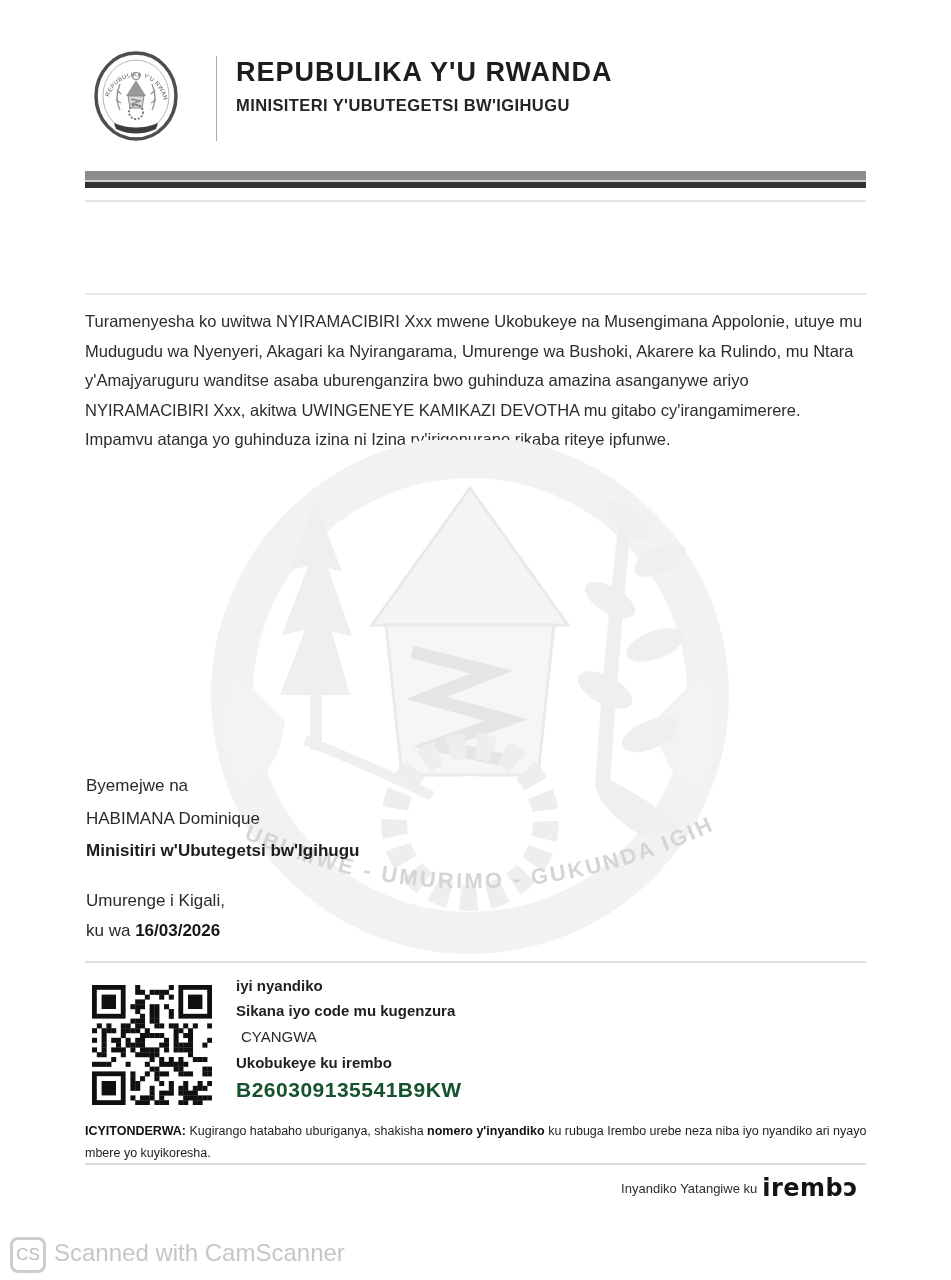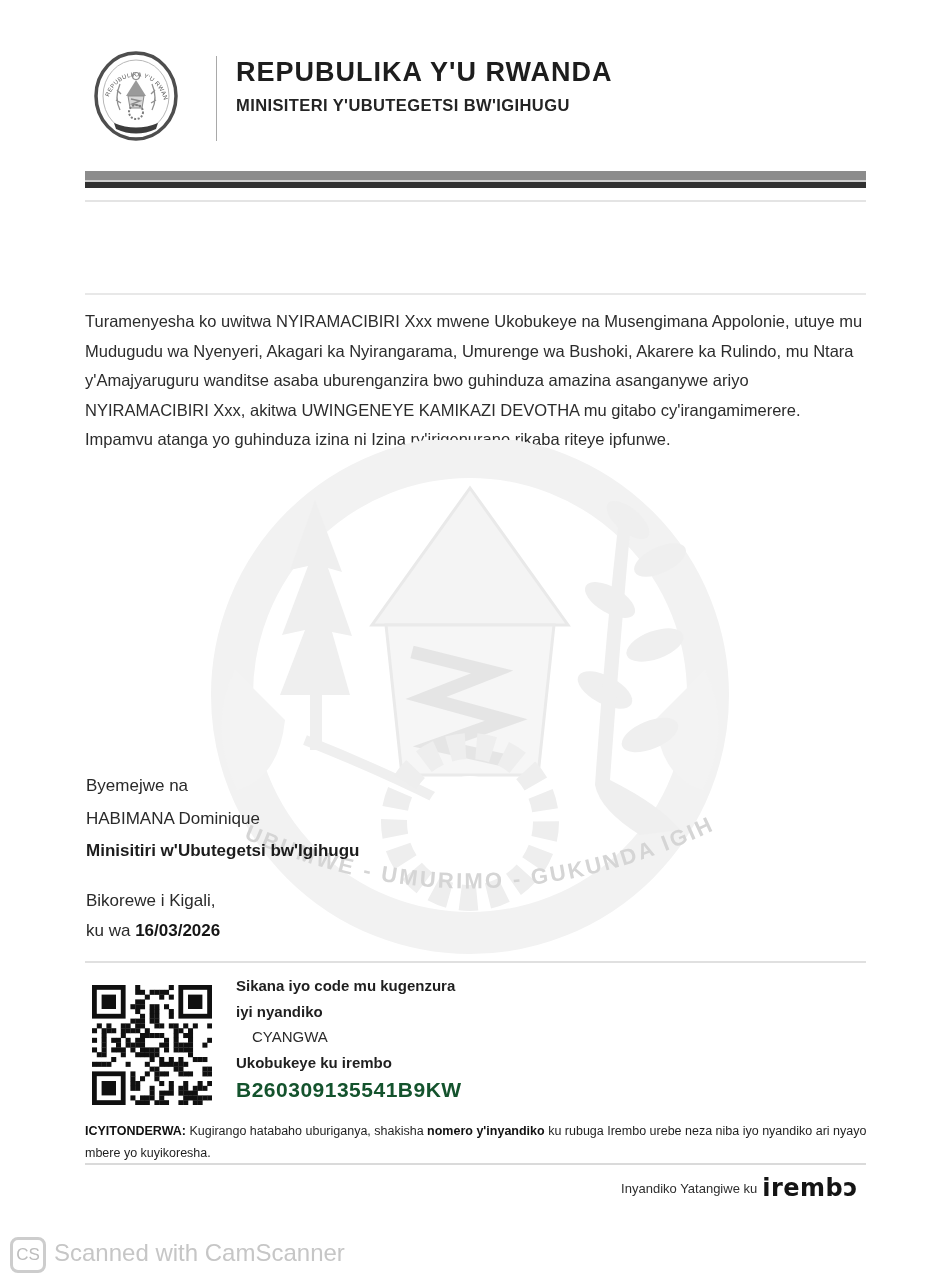--- a/index.html
+++ b/index.html
@@ -35,21 +35,21 @@
   .sig-place{top:891px;}
   .sig-date{top:921px;}
   .sig-date b{color:#161616;}
   
   .qr{left:92px;top:985px;width:120px;height:120px;}
   .verify{left:236px;top:977px;width:560px;color:#222;}
   .verify .vb{font-weight:bold;font-size:15px;color:#1f1f1f;}
   .verify .vr{font-size:15px;color:#2b2b2b;}
   .v1{margin:0 0 9px 0;}
   .v2{margin:0 0 8px 0;}
-  .v3{margin:0 0 9px 16px;}
+  .v3{margin:0 0 9px 5px;}
   .v4{margin:0 0 7px 0;}
   .v5{margin:0 0 5px 0;}
   .doc-number{font-size:21px;font-weight:bold;color:#14532d;letter-spacing:.5px;}
   .notice{left:85px;top:1120px;width:788px;font-size:12.5px;line-height:22px;color:#1e1e1e;}
   .notice b{color:#111;}
   
   .footer{right:93px;top:1174px;display:flex;align-items:center;gap:5px;}
   .footer-text{font-size:13px;color:#2e2e2e;}
   .footer-brand{font-family:"DejaVu Sans",sans-serif;font-size:24px;font-weight:600;color:#141414;letter-spacing:.5px;}
   
@@ -111,21 +111,21 @@
     <circle cx="330" cy="382" r="46" fill="#ffffff"></circle>
     <path id="mottoArc" d="M90 392 Q330 505 570 392" fill="none"></path>
     <text font-size="22" fill="#d5d5d5" letter-spacing="2.5" font-weight="bold">
       <textPath href="#mottoArc" startOffset="3%">UBUMWE - UMURIMO - GUKUNDA IGIHUGU</textPath>
     </text>
   </svg>
 
   <div class="abs sig sig-approved">Byemejwe na</div>
   <div class="abs sig sig-name">HABIMANA Dominique</div>
   <div class="abs sig sig-title">Minisitiri w'Ubutegetsi bw'Igihugu</div>
-  <div class="abs sig sig-place">Bikorewe i Kigali,</div>
+  <div class="abs sig sig-place">Umurenge i Kigali,</div>
   <div class="abs sig sig-date"><span>ku wa </span><b>16/03/2026</b></div>
 
   <div class="abs rule rule3"></div>
 
   <svg class="abs qr" id="qr-svg" viewBox="0 0 120 120" fill="#101010">
       <rect x="43.199999999999996" y="0" width="5.05" height="5.05"></rect>
       <rect x="76.8" y="0" width="5.05" height="5.05"></rect>
       <rect x="43.199999999999996" y="4.8" width="5.05" height="5.05"></rect>
       <rect x="48" y="4.8" width="5.05" height="5.05"></rect>
       <rect x="57.599999999999994" y="4.8" width="5.05" height="5.05"></rect>
@@ -327,22 +327,22 @@
       <rect x="4.8" y="4.8" width="24" height="24" fill="#ffffff"></rect>
       <rect x="9.6" y="9.6" width="14.399999999999999" height="14.399999999999999" fill="#101010"></rect>
       <rect x="86.39999999999999" y="0" width="33.6" height="33.6" fill="#101010"></rect>
       <rect x="91.2" y="4.8" width="24" height="24" fill="#ffffff"></rect>
       <rect x="96" y="9.6" width="14.399999999999999" height="14.399999999999999" fill="#101010"></rect>
       <rect x="0" y="86.39999999999999" width="33.6" height="33.6" fill="#101010"></rect>
       <rect x="4.8" y="91.2" width="24" height="24" fill="#ffffff"></rect>
       <rect x="9.6" y="96" width="14.399999999999999" height="14.399999999999999" fill="#101010"></rect>
     </svg>
   <div class="abs verify">
+    <div class="vb v2">iyi nyandiko</div>
     <div class="vb v1">Sikana iyo code mu kugenzura</div>
-    <div class="vb v2">iyi nyandiko</div>
     <div class="vr v3">CYANGWA</div>
     <div class="vb v4">Ukobukeye ku irembo</div>
     <div class="doc-number">B260309135541B9KW</div>
   </div>
 
   <div class="abs notice">
     <b>ICYITONDERWA:</b><span> Kugirango hatabaho uburiganya, shakisha </span><b>nomero y'inyandiko</b><span> ku rubuga Irembo urebe neza niba iyo nyandiko ari nyayo mbere yo kuyikoresha.</span>
   </div>
 
   <div class="abs rule rule4"></div>

